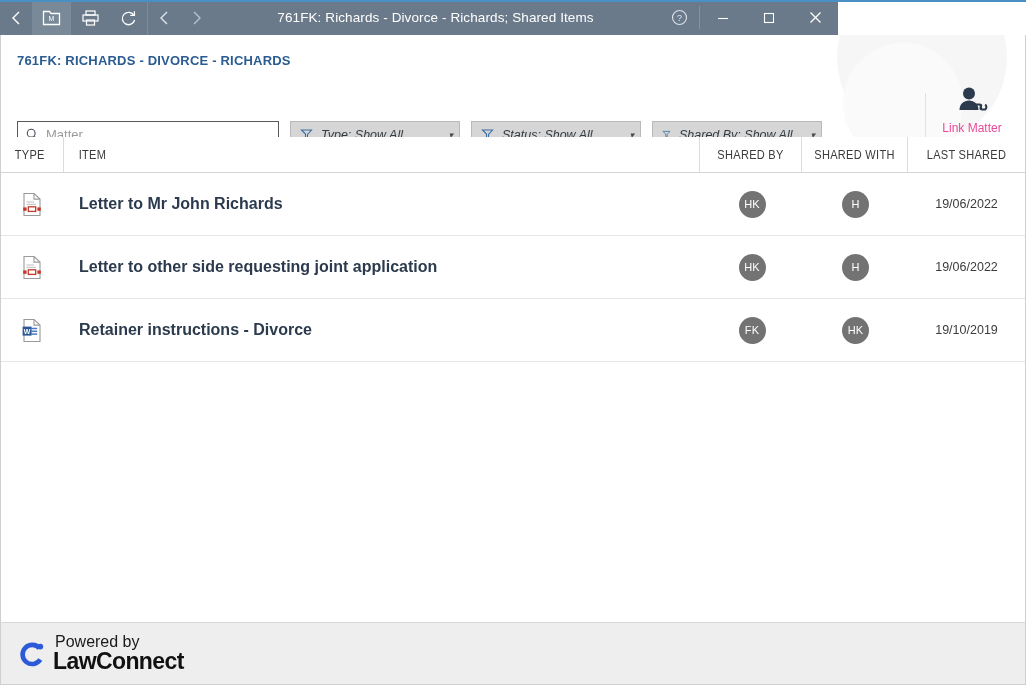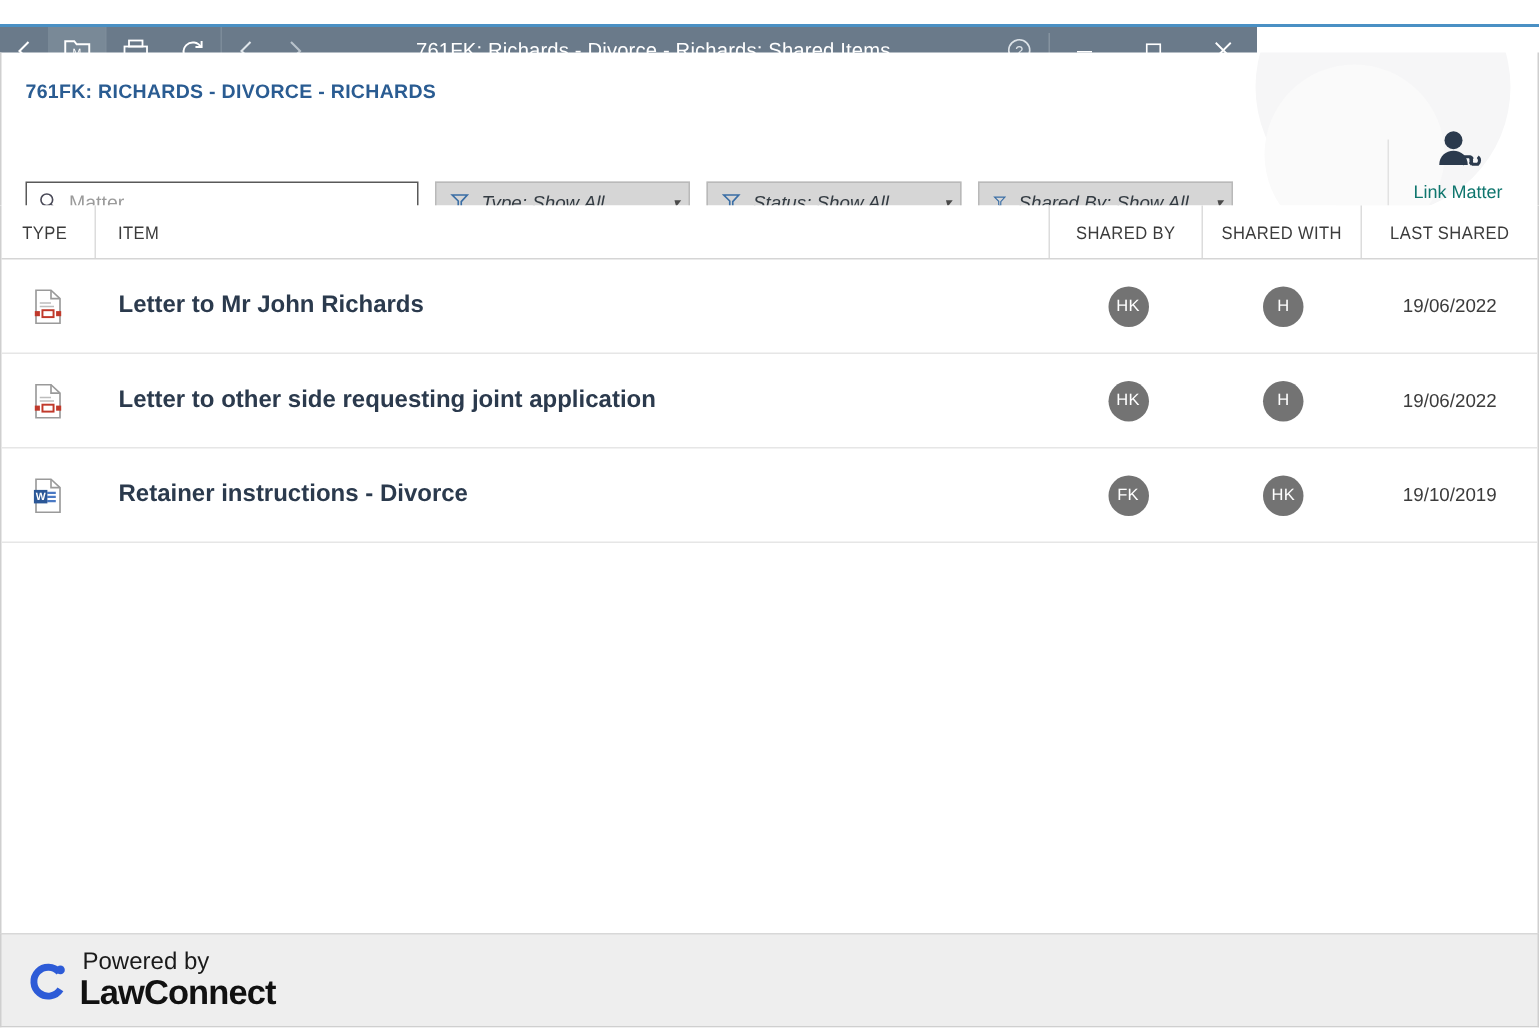--- a/index.html
+++ b/index.html
@@ -11,21 +11,21 @@
     width: 1026px;
     height: 685px;
     font-family: "Liberation Sans", sans-serif;
     overflow: hidden;
     position: relative;
   }
 
   
   .titlebar {
     position: absolute;
-    left: 0; top: 16px;
+    left: 0; top: 0;
     width: 838px;
     height: 35px;
     background: #6a7a8a;
     display: flex;
     align-items: stretch;
   }
   .titlebar-accent {
     position: absolute;
     left: 0; top: 0;
     width: 1026px;
@@ -190,21 +190,21 @@
     right: 13px;
     top: 50px;
     width: 80px;
     display: flex;
     flex-direction: column;
     align-items: center;
     gap: 3px;
   }
   .link-matter .lm-label {
     font-size: 12px;
-    color: #0f766e;
+    color: #ec4899;
   }
   .lm-divider {
     position: absolute;
     right: 99px;
     top: 58px;
     width: 1px;
     height: 48px;
     background: #e2e2e2;
   }
 

